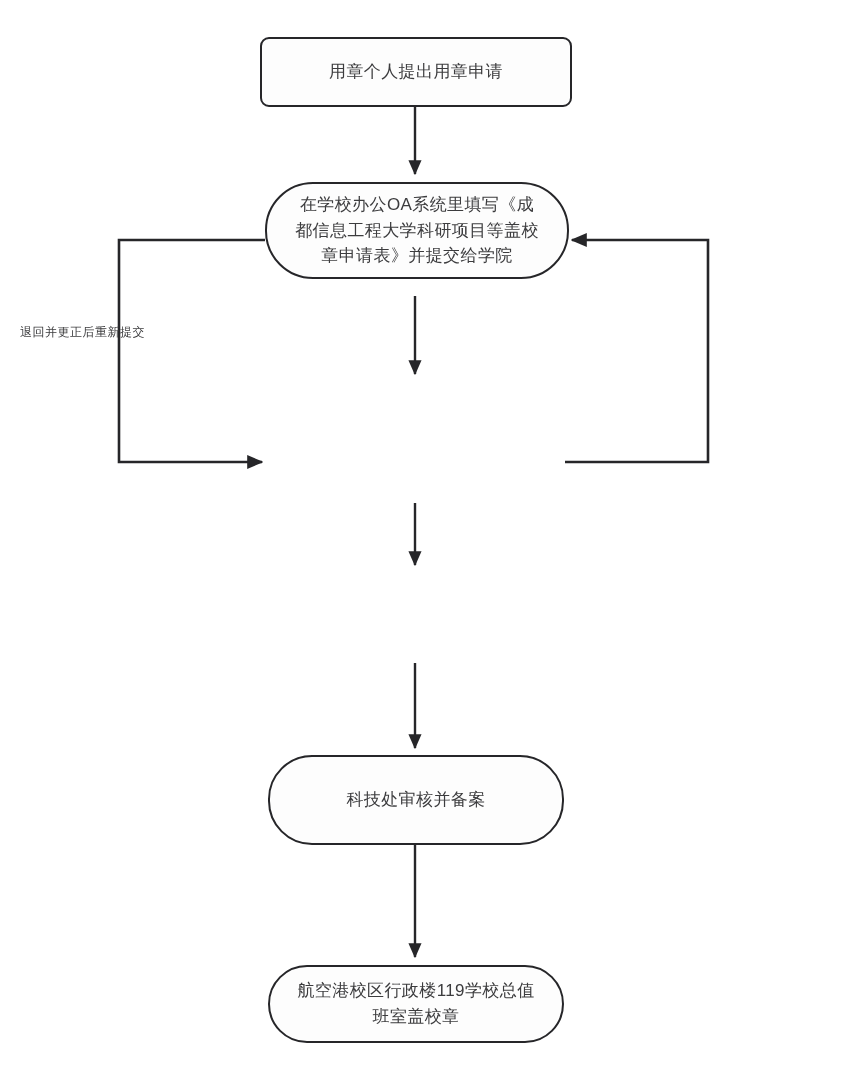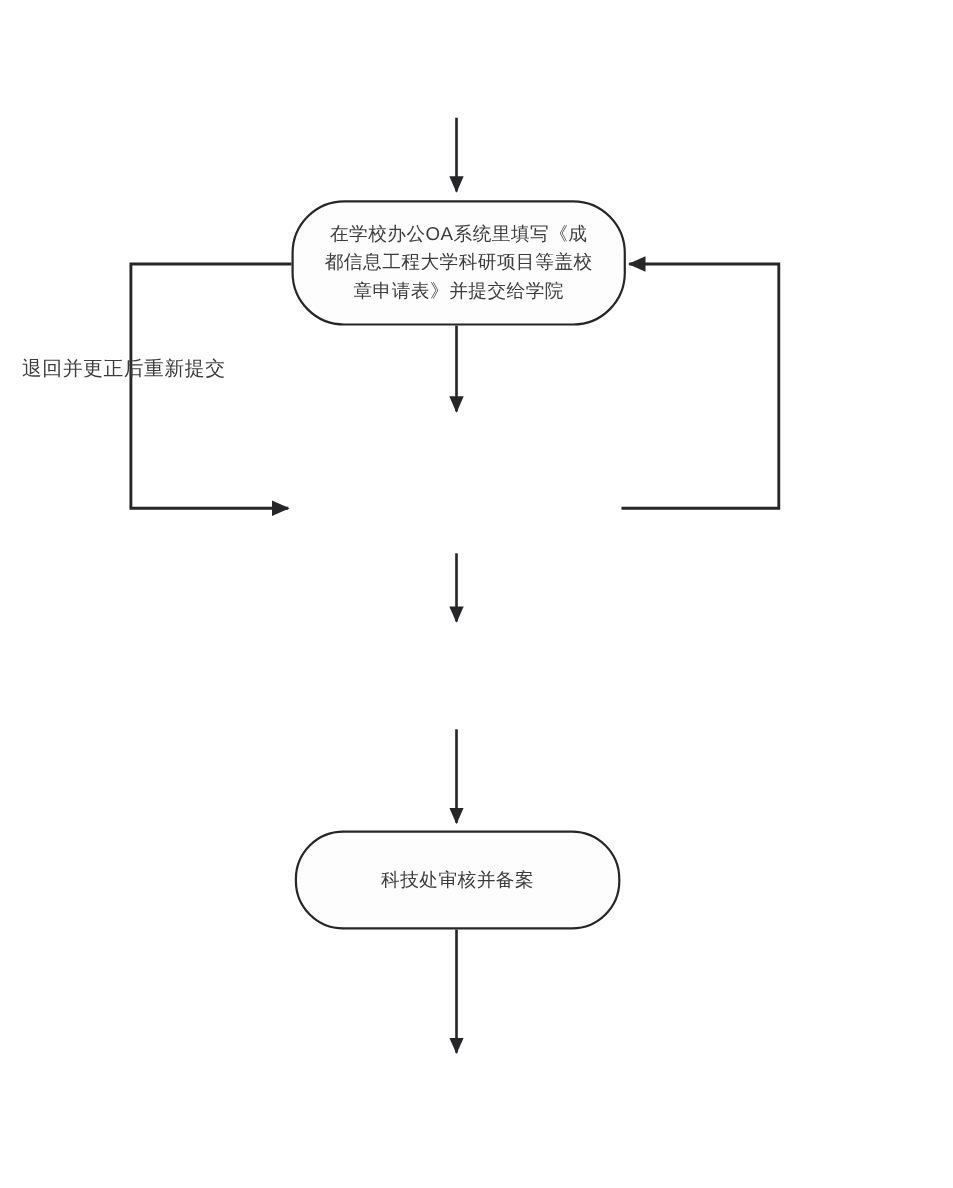--- a/index.html
+++ b/index.html
@@ -40,21 +40,21 @@
     padding: 4px 14px;
   }
   .node-text {
     display: block;
     width: 100%;
     white-space: pre-line;
   }
   .edge-label {
     position: absolute;
     color: #3c3c3e;
-    font-size: 18px;
+    font-size: 12px;
     letter-spacing: 0.5px;
     white-space: nowrap;
     line-height: 1.2;
   }
 </style>
 </head>
 <body>
 
 <div id="canvas">
 
@@ -87,30 +87,37 @@
 
     <g>
       <path d="M 265 240 L 119 240 L 119 462 L 262 462" fill="none" stroke="#262629" stroke-width="2.6" stroke-linejoin="miter" marker-end="url(#arrow)"></path>
     </g>
 
     <g>
       <path d="M 565 462 L 708 462 L 708 240 L 572 240" fill="none" stroke="#262629" stroke-width="2.6" stroke-linejoin="miter" marker-end="url(#arrow)"></path>
     </g>
   </svg>
 
+  <div class="node-box" style="left:260px; top:37px; width:312px; height:70px; border-radius:9px;">
+    <span class="node-text">用章个人提出用章申请</span>
+  </div>
 
-  <div class="node-box" style="left:265px; top:182px; width:304px; height:114px; border-radius:48px;">
+  <div class="node-box" style="left:265px; top:182px; width:304px; height:97px; border-radius:48px;">
     <span class="node-text">在学校办公OA系统里填写《成
 都信息工程大学科研项目等盖校
 章申请表》并提交给学院</span>
   </div>
 
 
 
   <div class="node-box" style="left:268px; top:755px; width:296px; height:90px; border-radius:44px;align-items:center;">
     <span class="node-text">科技处审核并备案</span>
   </div>
 
+  <div class="node-box" style="left:268px; top:965px; width:296px; height:78px; border-radius:40px;">
+    <span class="node-text">航空港校区行政楼119学校总值
+班室盖校章</span>
+  </div>
 
   <div class="edge-label" style="left:20px; top:325px;">退回并更正后重新提交</div>
 
 
 </div>
 
 </body></html>

